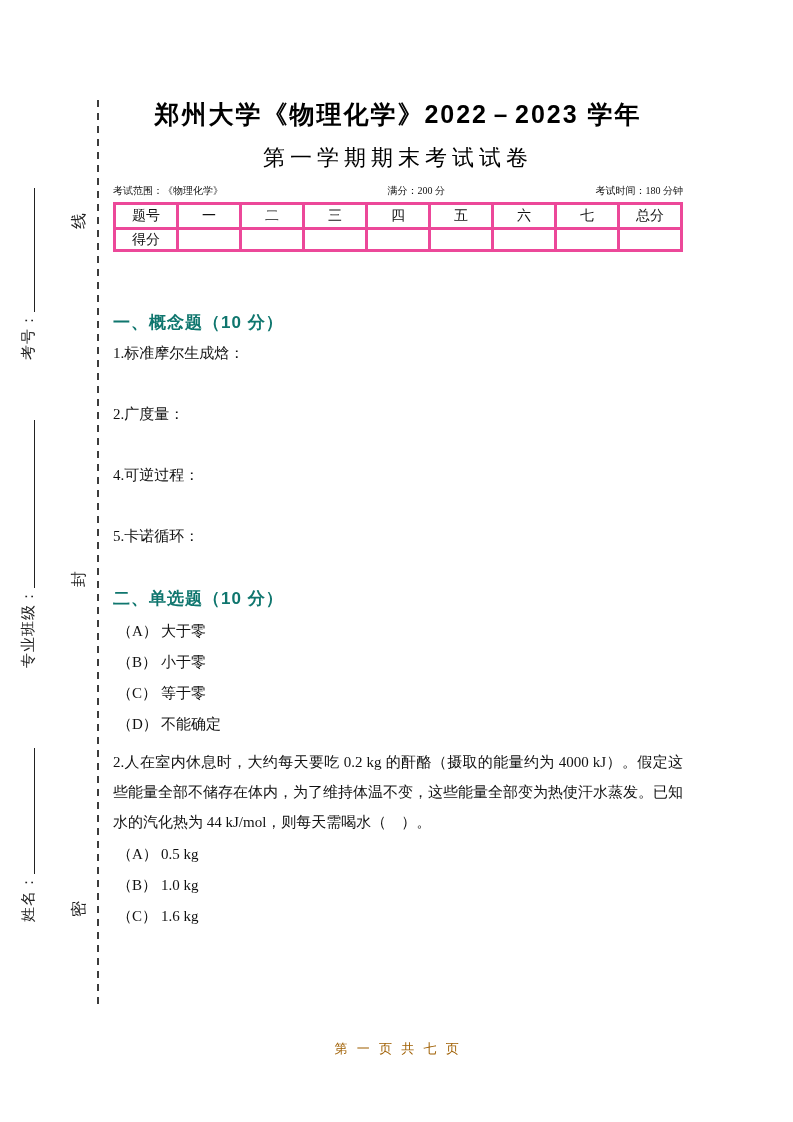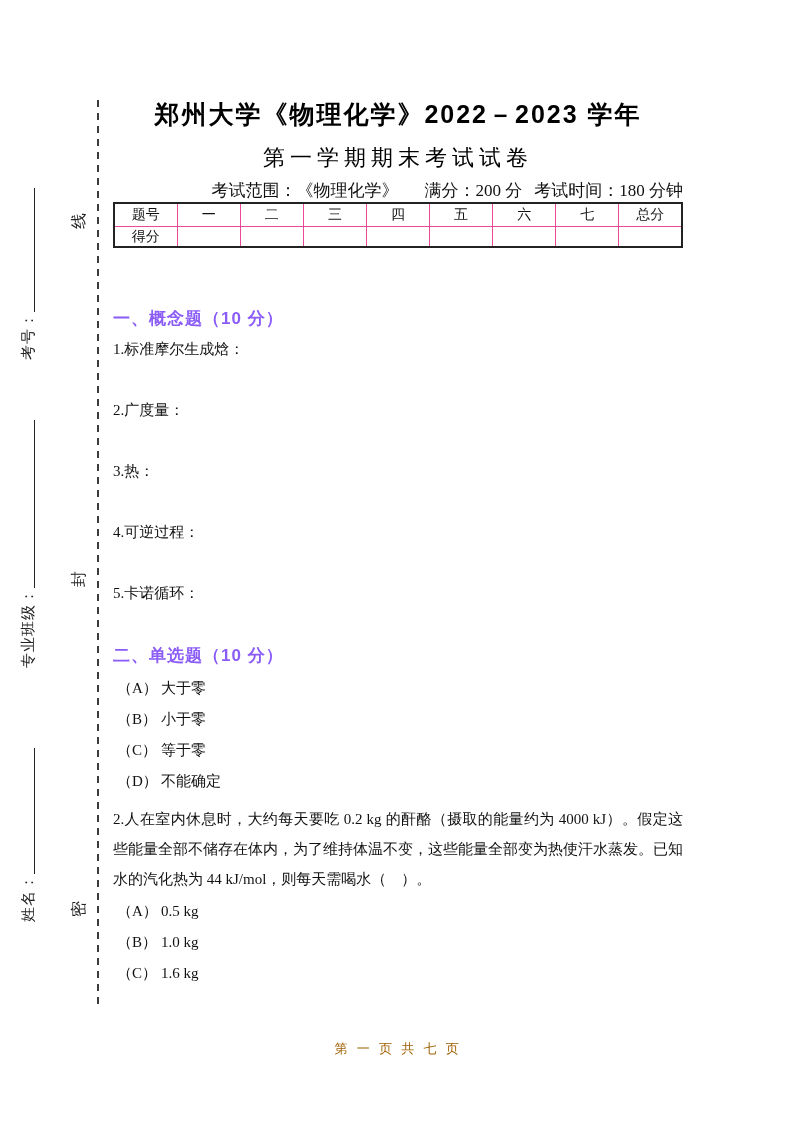--- a/index.html
+++ b/index.html
@@ -36,35 +36,35 @@
 
   .title {
     margin:98px 0 0; text-align:center; font-family:"Liberation Sans", sans-serif;
     font-weight:bold; font-size:25px; line-height:32px; letter-spacing:2px; color:#000;
   }
   .subtitle {
     margin:13px 0 0; text-align:center; font-family:"Liberation Sans", sans-serif;
     font-weight:normal; font-size:22px; line-height:30px; letter-spacing:5px; color:#000;
   }
   .exam-info {
-    margin-top:9px; display:flex; justify-content:flex-end;
-    font-size:17px; line-height:18px; white-space:nowrap;
+    margin-top:9px; display:flex; justify-content:space-between;
+    font-size:10px; line-height:18px; white-space:nowrap;
   }
   .exam-info .ei-score    { margin:0 12px 0 26px; }
 
   .score-table {
     margin-top:2px; width:570px; table-layout:fixed; border-collapse:collapse;
     border:2px solid #222; font-size:14px;
   }
-  .score-table td { border:1px solid #ec4899; text-align:center; padding:0; height:22px; }
+  .score-table td { border:3px solid #ec4899; text-align:center; padding:0; height:22px; }
   .score-table tr.score-row td { height:19px; }
 
   .sec-heading {
     margin:60px 0 0; font-family:"Liberation Sans", sans-serif;
-    font-size:17px; font-weight:bold; line-height:22px; color:#8b5cf6; letter-spacing:1px;
+    font-size:17px; font-weight:bold; line-height:22px; color:#0f766e; letter-spacing:1px;
   }
   .sec-heading.sec2 { margin-top:42px; }
 
   .concept { margin:0 0 41px 0; font-size:15px; line-height:20px; }
   .concept.first { margin-top:9px; }
 
   .qtext { margin:11px 0 0; font-size:15px; line-height:20px; }
   .q2text { margin:13px 0 0; font-size:15px; line-height:30px; text-align:justify; }
 
   .option { display:flex; margin-top:11px; font-size:15px; line-height:20px; }
@@ -133,21 +133,20 @@
           <td></td>
           <td></td>
           <td></td>
         </tr>
       </tbody>
     </table>
 
     <h3 class="sec-heading">一、概念题（10 分）</h3>
     <div class="concept first">1.标准摩尔生成焓：</div>
     <div class="concept">2.广度量：</div>
-    <div class="concept">3.热：</div>
     <div class="concept">4.可逆过程：</div>
     <div class="concept">5.卡诺循环：</div>
 
     <h3 class="sec-heading sec2">二、单选题（10 分）</h3>
 
     <div class="option">
       <span class="opt-label">（A）</span>
       <span class="opt-text">大于零</span>
     </div>
     <div class="option">

